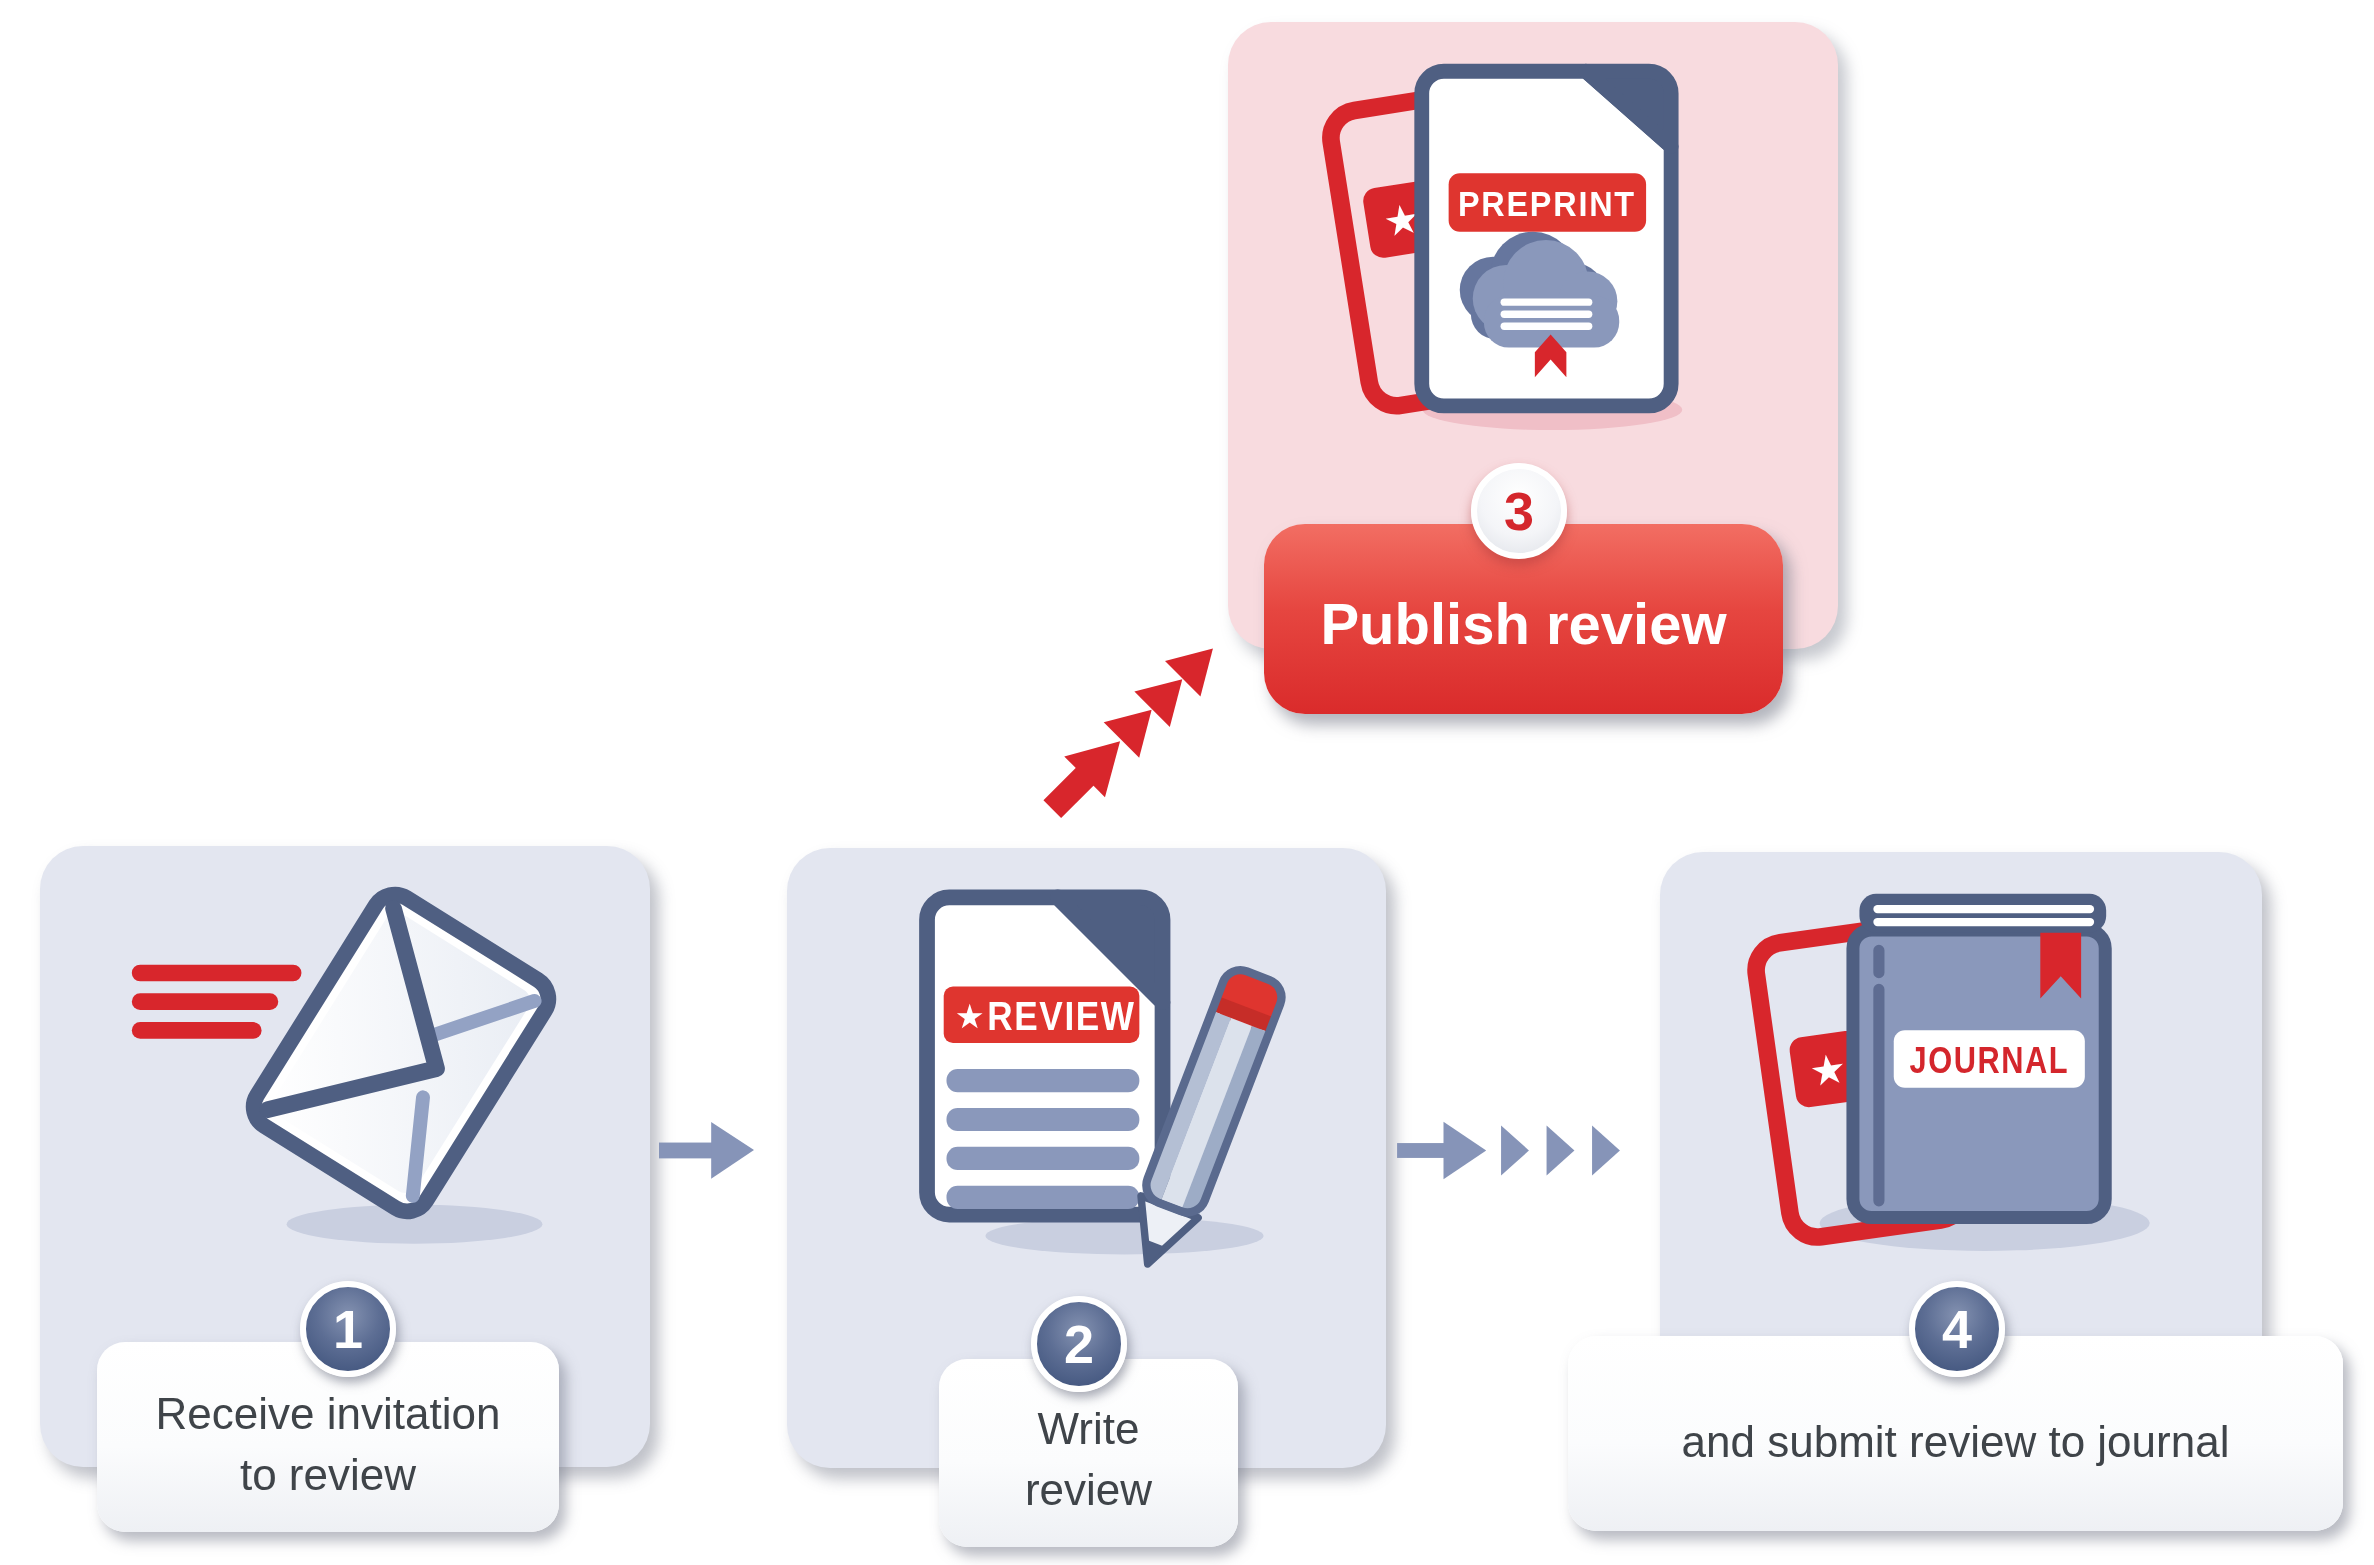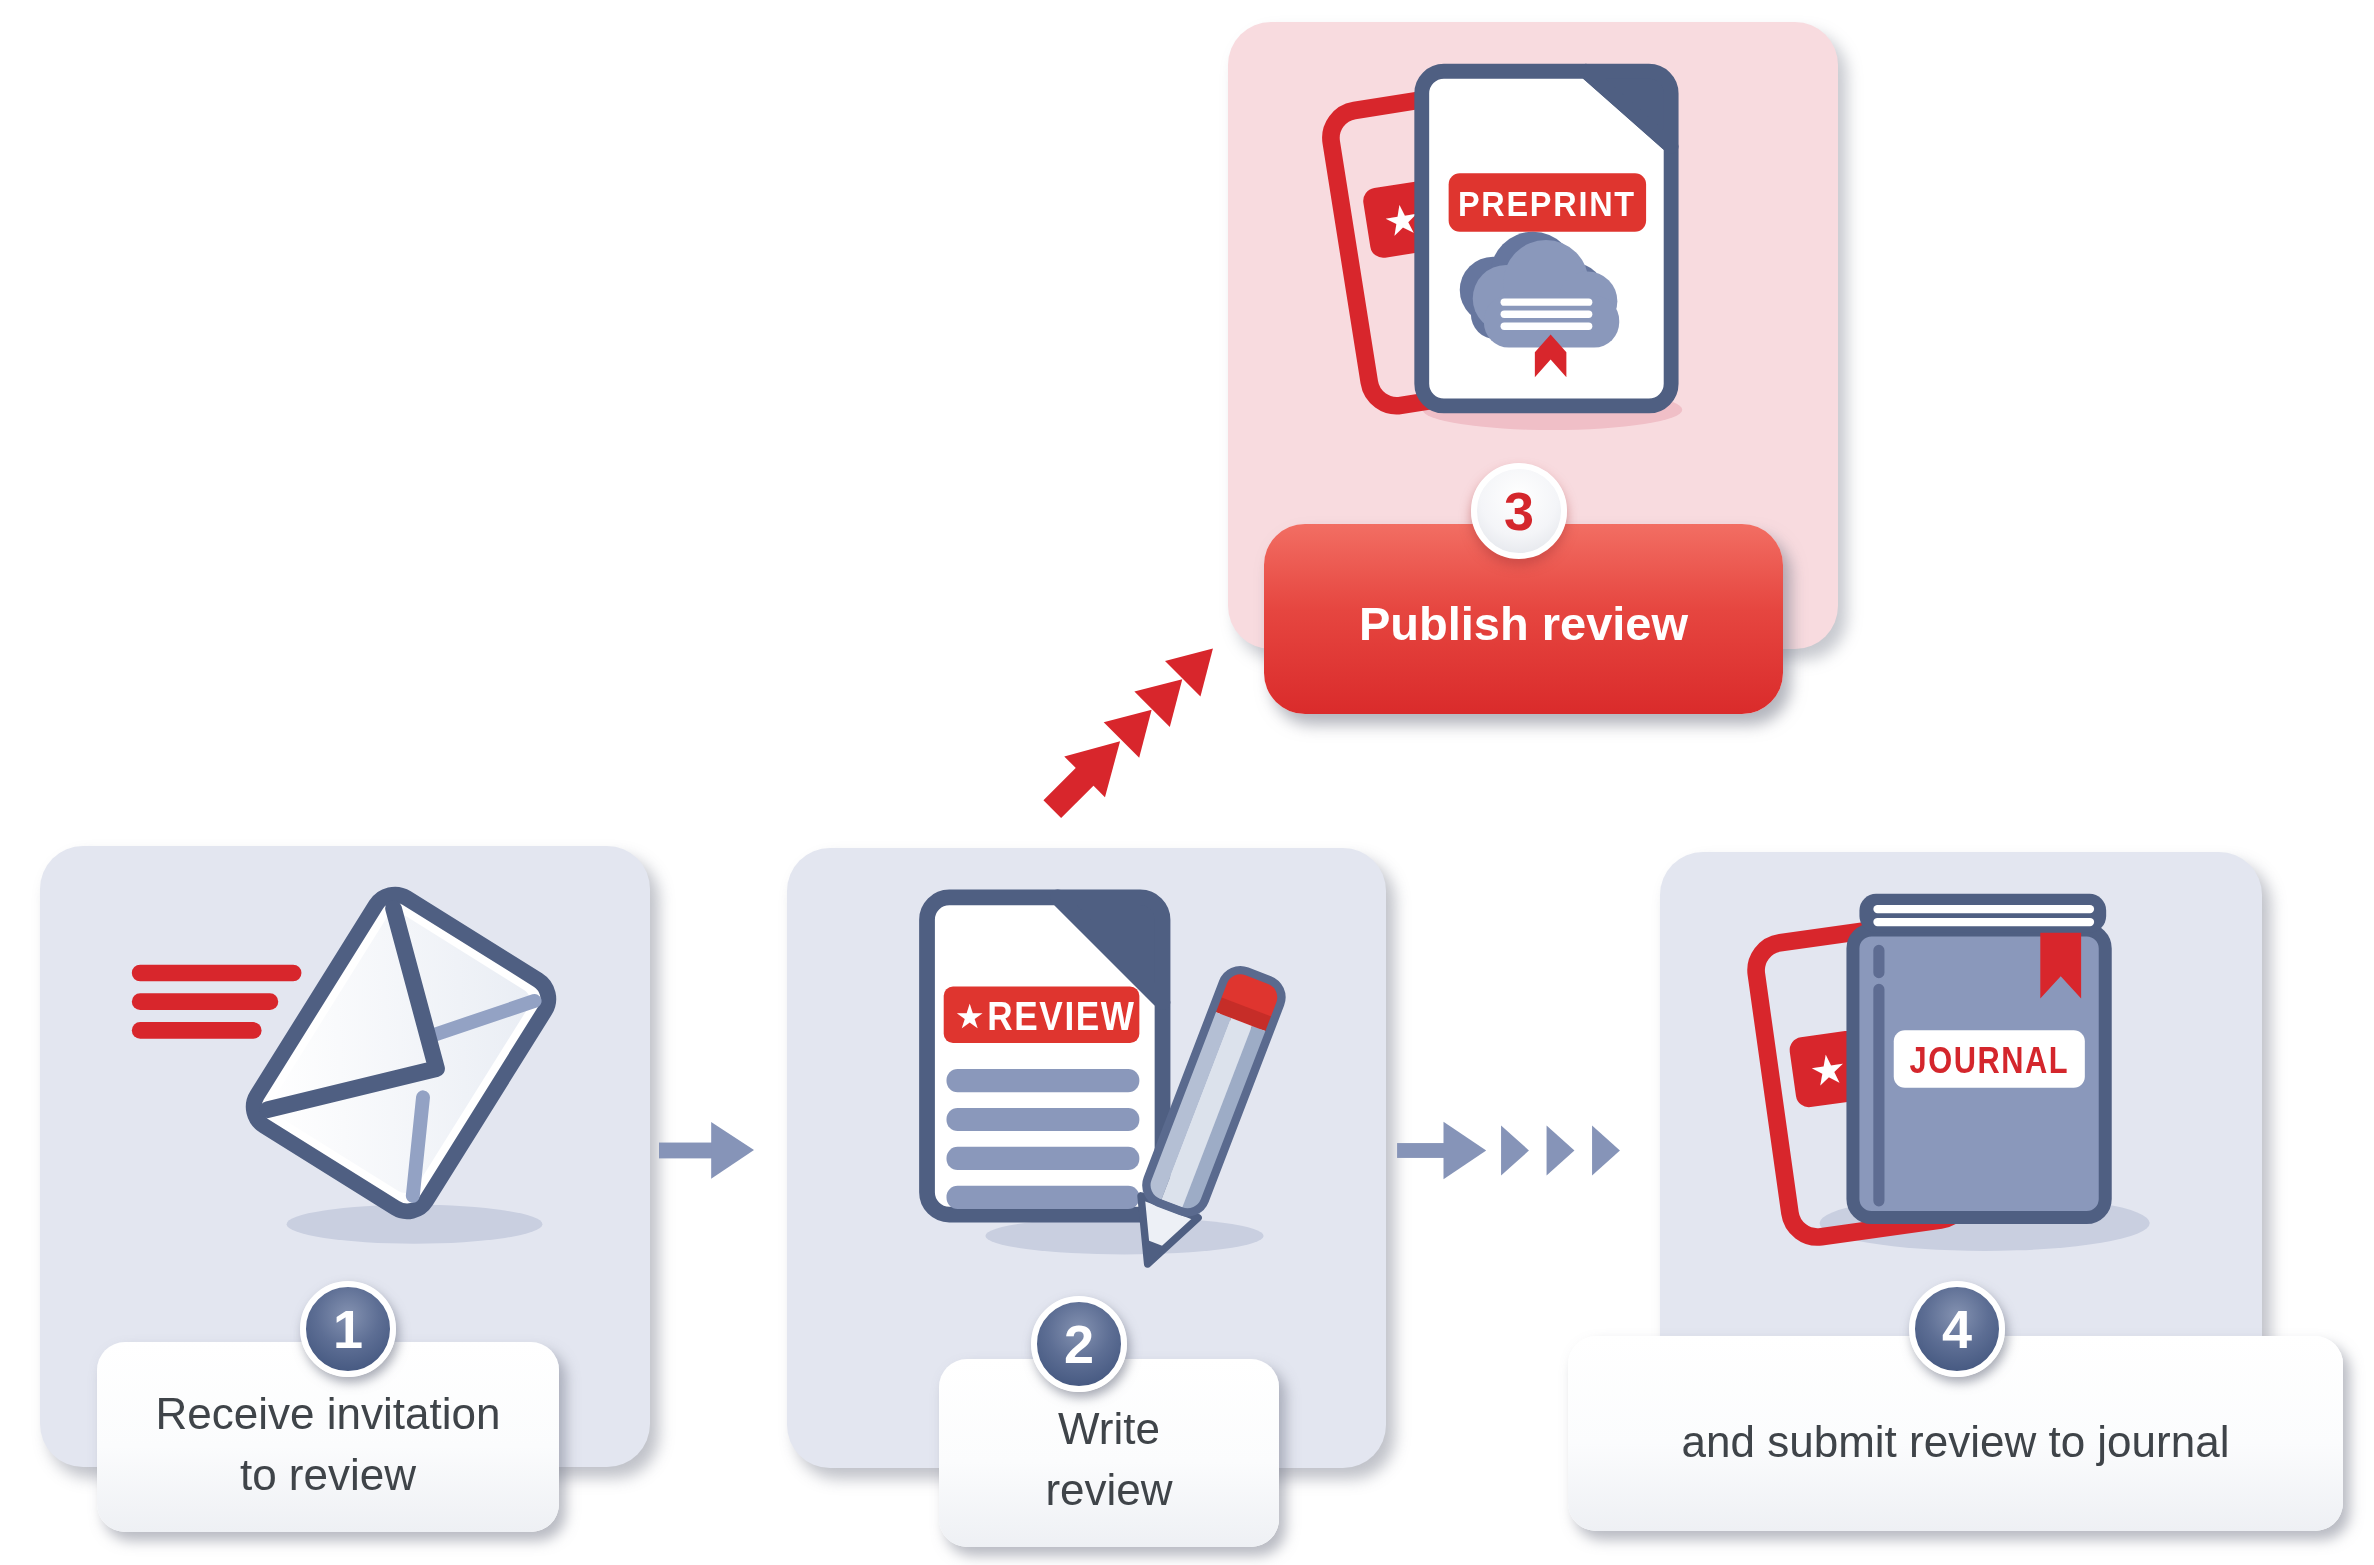--- a/index.html
+++ b/index.html
@@ -11,41 +11,41 @@
   .panel.gray{background:#E3E6F0;box-shadow:8.3px 10.2px 15px rgba(116,120,135,.45);}
   .panel.pink{background:#F8DBDF;box-shadow:8.3px 10.2px 15px rgba(116,120,135,.40);}
   .panel svg{position:absolute;left:0;top:0;display:block;}
 
   .label-box{position:absolute;z-index:3;border-radius:28px;color:#3F4449;font-weight:normal;text-align:center;
              background:linear-gradient(180deg,#FFFFFF 0%,#FBFCFD 55%,#EEF0F4 100%);
              box-shadow:6.5px 8.3px 13px rgba(116,120,135,.5);
              display:flex;flex-direction:column;justify-content:center;align-items:center;}
   .label-line{font-size:44px;line-height:61px;white-space:nowrap;}
   #label1{left:97px;top:1342px;width:462px;height:190px;padding-top:13px;}
-  #label2{left:939px;top:1359px;width:340px;height:188px;padding-top:11px;}
+  #label2{left:939px;top:1359px;width:299px;height:188px;padding-top:11px;}
   #label4{left:1568px;top:1336px;width:775px;height:195px;padding-top:15px;}
 
   .badge{position:absolute;width:96px;height:96px;border-radius:50%;border:6.5px solid #ffffff;z-index:5;
          display:flex;align-items:center;justify-content:center;font-weight:bold;}
   .badge.slate{background:radial-gradient(circle at 50% 34%,#8492B1 0%,#5D6E94 45%,#475A82 80%,#435578 100%);
                color:#ffffff;box-shadow:2.8px 5.6px 10.2px rgba(95,100,118,.55);}
   .badge.light{background:radial-gradient(circle at 50% 34%,#FFFFFF 0%,#F4F5F8 55%,#DEE1E7 100%);
                color:#D4262C;box-shadow:0 6.5px 11px rgba(175,60,60,.5);}
   .badge-num{font-size:54px;line-height:1;}
   #badge1{left:300px;top:1281px;}
   #badge2{left:1031px;top:1296px;}
   #badge3{left:1471px;top:463px;}
   #badge4{left:1909px;top:1281px;}
 
   .btn-red{position:absolute;left:1264px;top:524px;width:519px;height:190px;border-radius:41px;z-index:4;
            background:linear-gradient(180deg,#F26E63 0%,#E64640 45%,#DA2B2B 100%);
            box-shadow:7.4px 10.2px 15px rgba(116,120,135,.55);
            display:flex;flex-direction:column;justify-content:center;align-items:center;
            color:#ffffff;font-weight:bold;text-align:center;padding-top:9.3px;}
-  .btn-line{font-size:47px;line-height:62px;white-space:nowrap;}
+  .btn-line{font-size:58px;line-height:62px;white-space:nowrap;}
 
   .arrow{position:absolute;z-index:2;}
   #arrow1{left:659px;top:1109px;}
   #arrow24{left:1397px;top:1118px;}
   #arrowRed{left:1030px;top:640px;}
 
   .svg-star{font-family:"DejaVu Sans",sans-serif;fill:#ffffff;text-anchor:middle;font-weight:bold;}
   .banner-text{font-family:"Liberation Sans","DejaVu Sans",sans-serif;font-weight:bold;fill:#ffffff;
                text-anchor:middle;letter-spacing:2px;}
   .banner-text.red{fill:#D4262C;}

